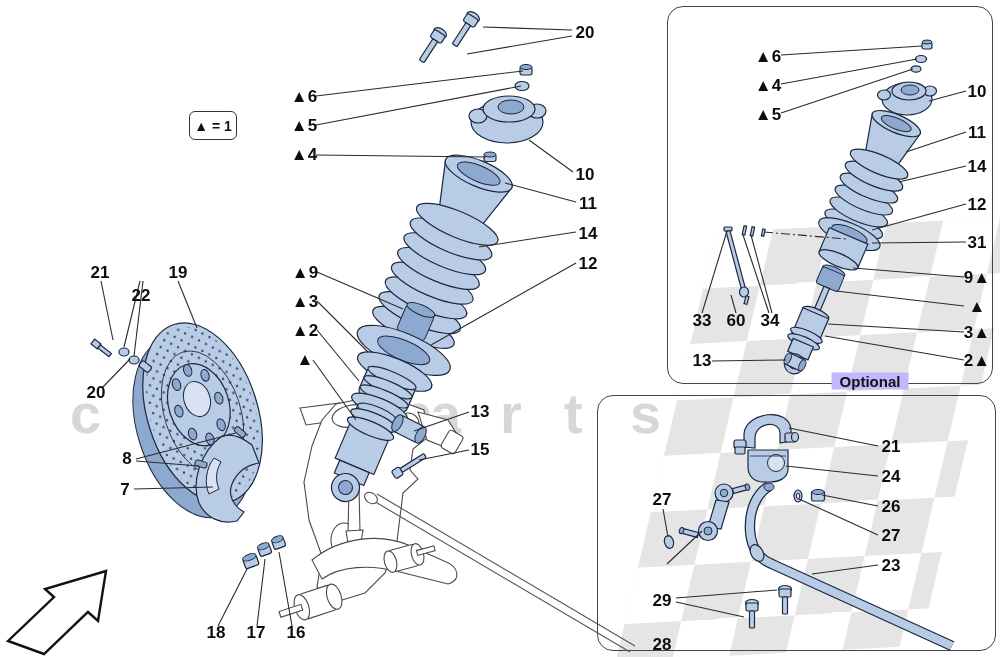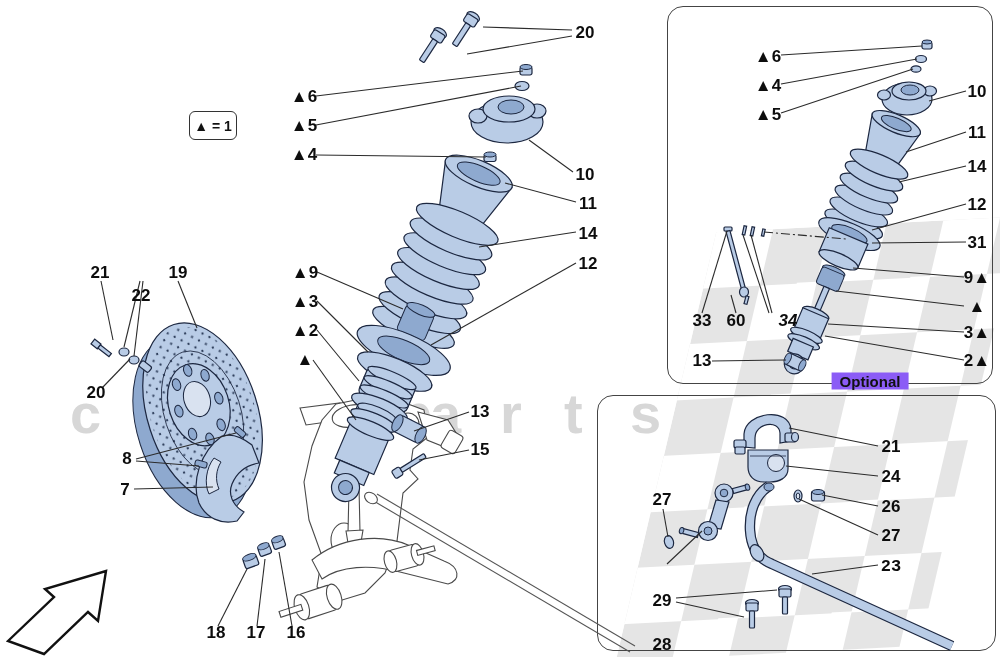--- a/index.html
+++ b/index.html
@@ -13,21 +13,21 @@
         background-size:112px 112px;transform:skewX(-16deg) rotate(-3deg);opacity:.95;}
   .wm-letter{position:absolute;top:386px;font-size:56px;font-weight:bold;color:#d7d7d7;
              line-height:1;z-index:1;}
   #wm-title{position:absolute;left:68px;top:224px;font-size:176px;font-weight:bold;
             letter-spacing:-9px;line-height:1;color:rgba(235,125,142,0.42);z-index:4;}
   
   .inset-box{position:absolute;border:1.7px solid #444;border-radius:16px;z-index:2;background:transparent;}
   #box-optional{left:667px;top:6px;width:326px;height:378px;}
   #box-stab{left:597px;top:395px;width:399px;height:256px;}
   #optional-label{position:absolute;left:870px;top:381px;transform:translate(-50%,-50%);
-                  background:#8b5cf6;padding:0 8px;font-size:15px;font-weight:bold;color:#111;z-index:5;}
+                  background:#c4b5fd;padding:0 8px;font-size:15px;font-weight:bold;color:#111;z-index:5;}
   
   #legend{position:absolute;left:189px;top:111px;width:48px;height:29px;border:1.7px solid #333;
           border-radius:6px;display:flex;align-items:center;justify-content:center;
           font-size:14px;font-weight:bold;color:#111;z-index:5;background:#fff;}
   
   .callout{position:absolute;transform:translate(-50%,-50%);font-size:17px;font-weight:bold;
            color:#0d0d0d;white-space:nowrap;z-index:5;letter-spacing:0px;}
   svg#art{position:absolute;left:0;top:0;z-index:3;}
   .p{fill:#b9cce6;stroke:#1c2740;stroke-width:1.2;}
   .ps{fill:#8ea9cf;stroke:#1c2740;stroke-width:1;}
@@ -441,25 +441,25 @@
       <div class="callout" style="left: 977px; top: 133px;">11</div>
       <div class="callout" style="left: 977px; top: 167px;">14</div>
       <div class="callout" style="left: 977px; top: 205px;">12</div>
       <div class="callout" style="left: 977px; top: 243px;">31</div>
       <div class="callout" style="left: 977px; top: 278px;">9▲</div>
       <div class="callout" style="left: 977px; top: 307px;">▲</div>
       <div class="callout" style="left: 977px; top: 333px;">3▲</div>
       <div class="callout" style="left: 977px; top: 361px;">2▲</div>
       <div class="callout" style="left: 702px; top: 321px;">33</div>
       <div class="callout" style="left: 736px; top: 321px;">60</div>
-      <div class="callout" style="left: 788px; top: 321px; font-style: italic;">34</div>
+      <div class="callout" style="left: 770px; top: 321px;">34</div>
       <div class="callout" style="left: 702px; top: 361px;">13</div>
       <div class="callout" style="left: 891px; top: 447px;">21</div>
       <div class="callout" style="left: 891px; top: 477px;">24</div>
       <div class="callout" style="left: 891px; top: 507px;">26</div>
       <div class="callout" style="left: 891px; top: 536px;">27</div>
-      <div class="callout" style="left: 891px; top: 566px; font-family: Liberation Mono, monospace;">23</div>
+      <div class="callout" style="left: 891px; top: 566px;">23</div>
       <div class="callout" style="left: 662px; top: 500px;">27</div>
       <div class="callout" style="left: 662px; top: 603px; margin-top: 42px;">28</div>
       <div class="callout" style="left: 662px; top: 601px;">29</div>
     </div>
 
 </div>
 
 </body></html>

